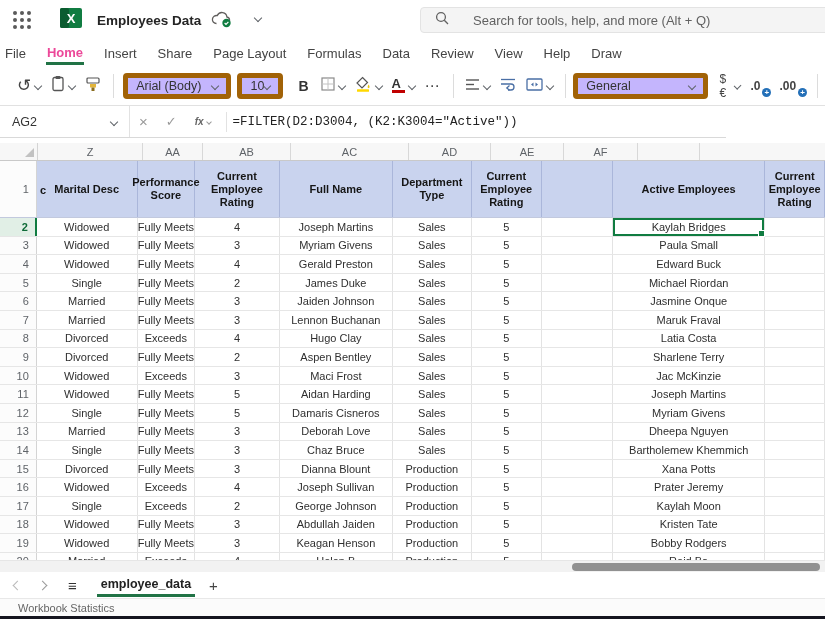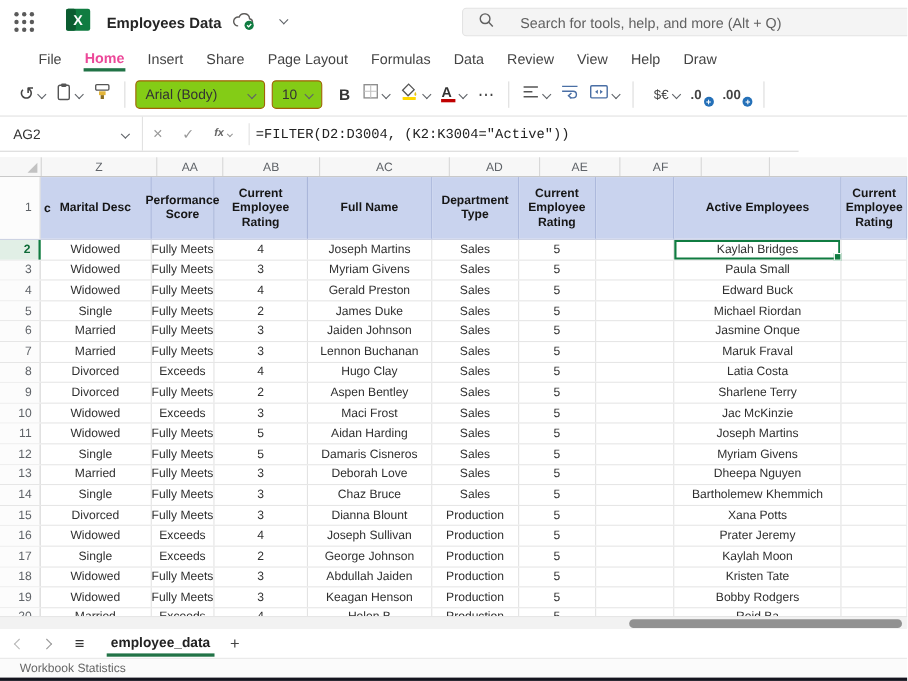--- a/index.html
+++ b/index.html
@@ -13,30 +13,30 @@
   .waffle i { width:4px; height:4px; border-radius:50%; background:#5a5a5a; }
   .xlogo { margin-left:28px; }
   .doc-title { margin-left:14px; font-size:13.5px; font-weight:700; color:#252525; }
   .cloudicon { margin-left:10px; position:relative; top:1px; }
   .chev { display:inline-block; width:6px; height:6px; border-right:1.4px solid #5f6368; border-bottom:1.4px solid #5f6368; transform:rotate(45deg); }
   .title-chev { margin-left:22px; position:relative; top:-2px; }
   .searchbox { position:absolute; left:420px; top:7px; width:420px; height:26px; background:#f4f4f4; border:1px solid #e3e3e3; border-radius:4px; display:flex; align-items:center; padding-left:14px; }
   .searchbox .ph { margin-left:24px; font-size:13px; color:#616161; }
 
   
-  .menubar { position:absolute; top:40px; left:0; width:825px; height:26px; display:flex; align-items:center; gap:19px; padding-left:34px; }
+  .menubar { position:absolute; top:40px; left:0; width:825px; height:26px; display:flex; align-items:center; gap:19px; padding-left:4px; }
   .mitem { font-size:13px; color:#444; padding:3px 1px; cursor:pointer; }
   .mitem.active { color:#ec4899; font-weight:700; border-bottom:3px solid #217346; padding-bottom:2px; }
 
   
   .toolbar { position:absolute; top:66px; left:0; width:825px; height:40px; border-bottom:1px solid #e1e1e1; display:flex; align-items:center; padding-left:12px; }
   .tb-btn { display:flex; align-items:center; gap:4px; padding:0 5px; height:28px; border-radius:3px; cursor:pointer; color:#444; }
   .vsep { width:1px; height:24px; background:#dcdcdc; margin:0 7px; }
   .undo-glyph { font-size:17px; color:#444; line-height:1; }
-  .combo { height:26px; border:1px solid #a16207; border-radius:4px; display:flex; align-items:center; justify-content:space-between; padding:0 8px; font-size:12.5px; color:#333; background:#84cc16; cursor:pointer; }
+  .combo { height:26px; border:5px solid #a16207; border-radius:4px; display:flex; align-items:center; justify-content:space-between; padding:0 8px; font-size:12.5px; color:#333; background:#c4b5fd; cursor:pointer; }
   .font-combo { width:118px; margin-left:2px; }
   .size-combo { width:46px; margin-left:6px; }
   .fmt-combo { width:148px; }
   .boldbtn { font-weight:800; font-size:14px; color:#333; padding:0 7px; }
   .fc { font-size:13px; font-weight:700; color:#333; display:inline-block; line-height:11px; }
   .fc .bar { display:block; width:13px; height:3px; margin-top:1.5px; }
   .dec { position:relative; font-size:12px; font-weight:700; color:#444; padding-right:9px; }
   .dec .plus { position:absolute; right:-2px; bottom:-4px; width:9px; height:9px; border-radius:50%; background:#2470b8; color:#fff; font-size:8px; font-weight:700; line-height:9px; text-align:center; }
   .more { font-size:15px; color:#444; letter-spacing:1px; }
 
@@ -227,20 +227,24 @@
       <span>
         <svg width="17" height="13" viewBox="0 0 17 13">
             <rect x="1" y="1" width="15" height="11" rx="1" fill="none" stroke="#4a6fa5" stroke-width="1.3"></rect>
             <path d="M5 6.5 L7.5 4.5 V8.5 Z" fill="#4a6fa5"></path>
             <path d="M12 6.5 L9.5 4.5 V8.5 Z" fill="#4a6fa5"></path>
           </svg>
       </span>
         <span class="chev"></span>
     </div>
     <div class="vsep"></div>
+    <div class="combo fmt-combo">
+      <span>General</span>
+        <span class="chev"></span>
+    </div>
     <div class="tb-btn" style="margin-left:6px;">
       <span style="font-size:12px;color:#444;">$€</span>
         <span class="chev"></span>
     </div>
     <div class="tb-btn">
       <span class="dec"><span>.0</span><span class="plus">+</span></span>
     </div>
     <div class="tb-btn">
       <span class="dec"><span>.00</span><span class="plus">+</span></span>
     </div>

